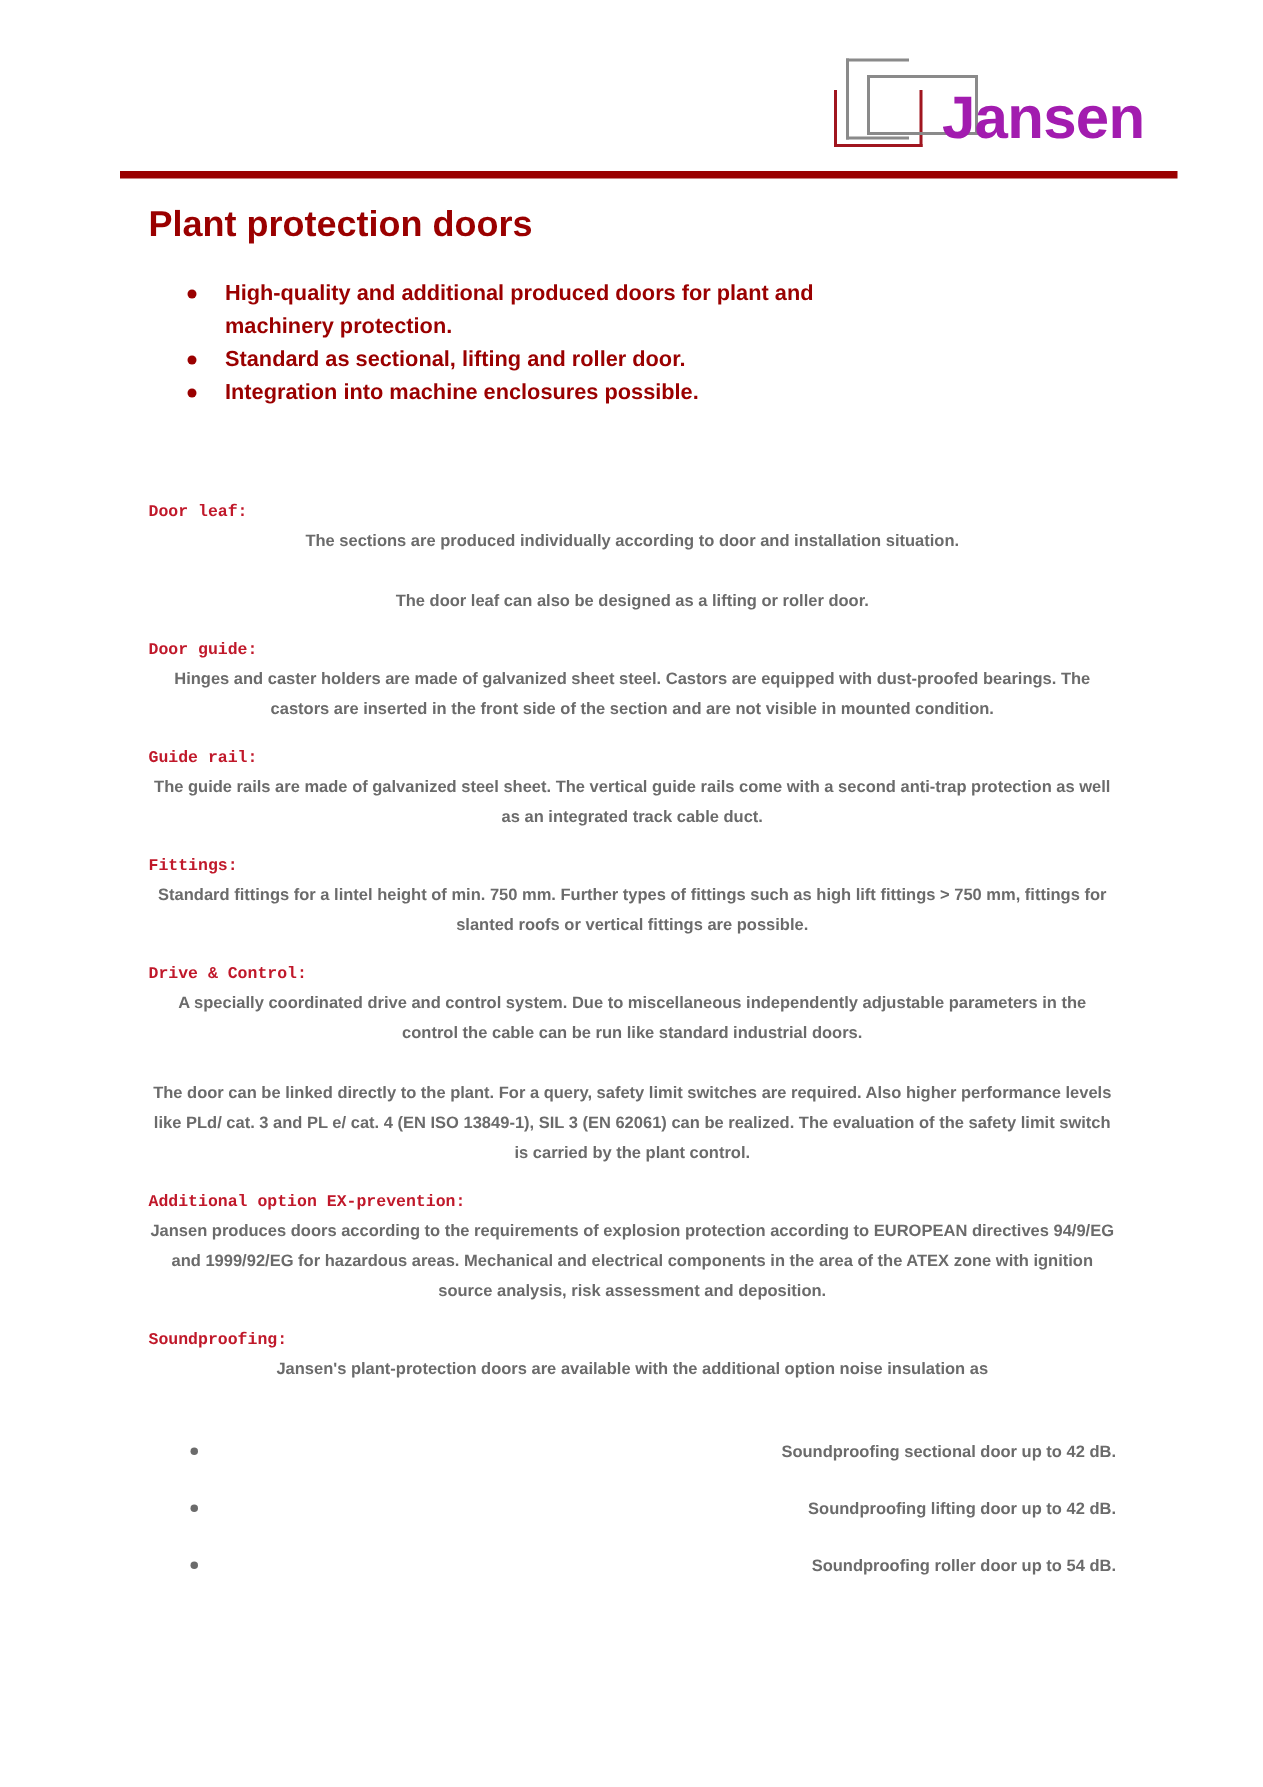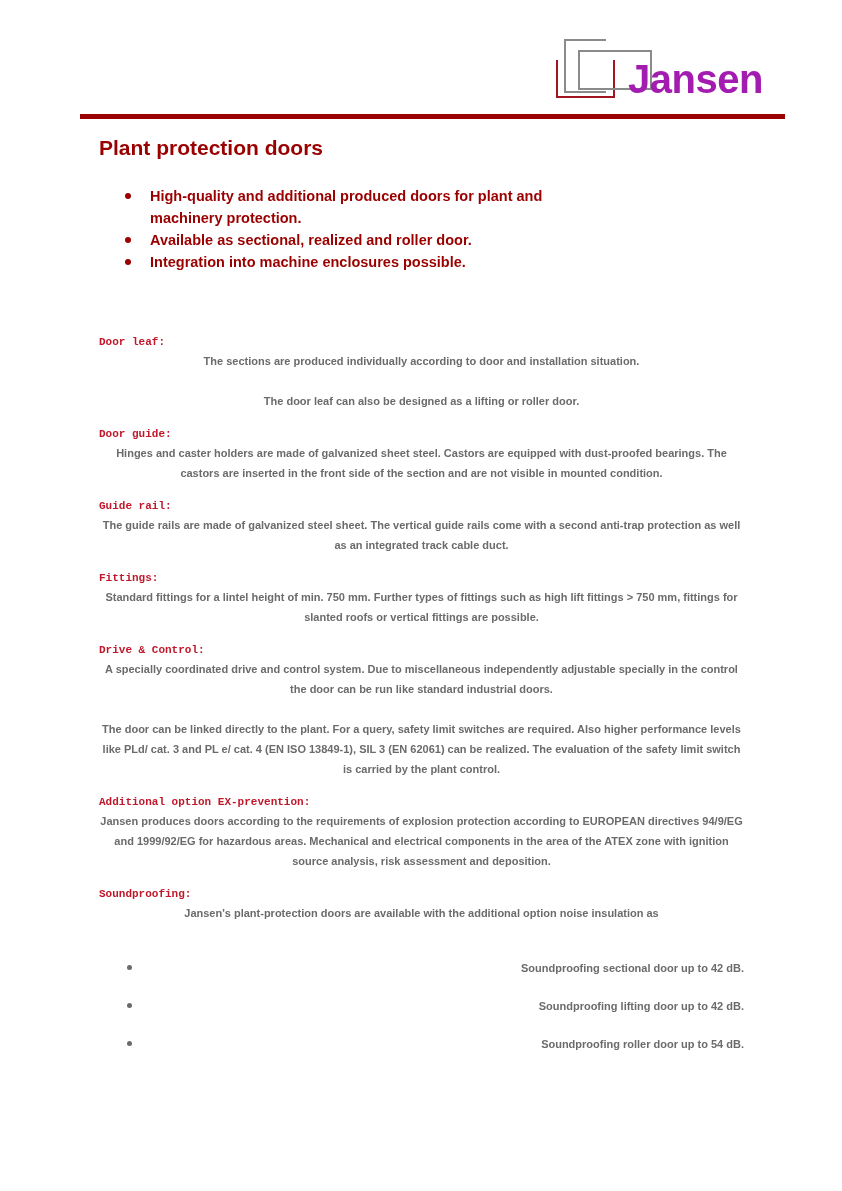--- a/index.html
+++ b/index.html
@@ -4,21 +4,21 @@
 <style>
   html, body { margin:0; padding:0; background:#ffffff; }
   body { width:842px; height:1191px; position:relative; overflow:hidden;
          font-family:"Liberation Sans", sans-serif; }
   .logo { position:absolute; left:552px; top:35px; width:230px; height:66px; background:#fff; }
   .logo .box1 { position:absolute; left:12px; top:4px; width:40px; height:50px; border:2px solid #8a8a8a; border-right:none; }
   .logo .box2 { position:absolute; left:4px; top:25px; width:55px; height:36px; border:2px solid #a0151f; border-top:none; }
   .logo .box3 { position:absolute; left:26px; top:15px; width:70px; height:36px; border:2px solid #8a8a8a; }
   .logo .word { position:absolute; left:76px; top:22px; font-size:40px; font-weight:bold; color:#a21caf; letter-spacing:-0.5px; line-height:44px; }
   .rule { position:absolute; left:80px; top:114px; width:705px; height:5px; background:#9a0000; }
-  .title { position:absolute; left:99px; top:136px; font-size:21px; font-weight:bold; color:#9a0000; }
+  .title { position:absolute; left:99px; top:136px; font-size:24px; font-weight:bold; color:#9a0000; }
   ul.features { position:absolute; left:125px; top:185px; margin:0; padding:0; list-style:none; width:480px; }
   ul.features li { position:relative; padding-left:25px; font-size:14.5px; font-weight:bold; color:#9a0000; line-height:22px; }
   ul.features li::before { content:""; position:absolute; left:0; top:8px; width:6px; height:6px; border-radius:50%; background:#9a0000; }
   .content { position:absolute; left:99px; top:335px; width:645px; }
   .section { margin-bottom:16px; }
   .heading { font-size:11px; font-weight:bold; color:#c0182a; line-height:14px; margin-bottom:2px;font-family:Liberation Mono, monospace; }
   .para { font-size:11px; font-weight:bold; color:#6b6b6b; line-height:20px; margin:0 0 20px 0;text-align:center; }
   .para:last-child { margin-bottom:0; }
   ul.sound { list-style:none; margin:38px 0 0 28px; padding:0;text-align:right; }
   ul.sound li { position:relative; padding-left:22px; font-size:11px; font-weight:bold; color:#6b6b6b; line-height:14px; margin-bottom:24px; }
@@ -32,21 +32,21 @@
   <div class="box2"></div>
   <div class="box3"></div>
   <div class="word">Jansen</div>
 </div>
 <div class="rule"></div>
 
 <div class="title">Plant protection doors</div>
 
 <ul class="features">
   <li>High-quality and additional produced doors for plant and machinery protection.</li>
-  <li>Available as sectional, realized and roller door.</li>
+  <li>Standard as sectional, lifting and roller door.</li>
   <li>Integration into machine enclosures possible.</li>
 </ul>
 
 <div class="content">
   <div class="section">
     <div class="heading">Door leaf:</div>
     <p class="para">The sections are produced individually according to door and installation situation.</p>
     <p class="para">The door leaf can also be designed as a lifting or roller door.</p>
   </div>
   <div class="section">
@@ -56,21 +56,21 @@
   <div class="section">
     <div class="heading">Guide rail:</div>
     <p class="para">The guide rails are made of galvanized steel sheet. The vertical guide rails come with a second anti-trap protection as well as an integrated track cable duct.</p>
   </div>
   <div class="section">
     <div class="heading">Fittings:</div>
     <p class="para">Standard fittings for a lintel height of min. 750 mm. Further types of fittings such as high lift fittings &gt; 750 mm, fittings for slanted roofs or vertical fittings are possible.</p>
   </div>
   <div class="section">
     <div class="heading">Drive &amp; Control:</div>
-    <p class="para">A specially coordinated drive and control system. Due to miscellaneous independently adjustable specially in the control the door can be run like standard industrial doors.</p>
+    <p class="para">A specially coordinated drive and control system. Due to miscellaneous independently adjustable parameters in the control the cable can be run like standard industrial doors.</p>
     <p class="para">The door can be linked directly to the plant. For a query, safety limit switches are required. Also higher performance levels like PLd/ cat. 3 and PL e/ cat. 4 (EN ISO 13849-1), SIL 3 (EN 62061) can be realized. The evaluation of the safety limit switch is carried by the plant control.</p>
   </div>
   <div class="section">
     <div class="heading">Additional option EX-prevention:</div>
     <p class="para">Jansen produces doors according to the requirements of explosion protection according to EUROPEAN directives 94/9/EG and 1999/92/EG for hazardous areas. Mechanical and electrical components in the area of the ATEX zone with ignition source analysis, risk assessment and deposition.</p>
   </div>
   <div class="section">
     <div class="heading">Soundproofing:</div>
     <p class="para">Jansen's plant-protection doors are available with the additional option noise insulation as</p>
     <ul class="sound">

